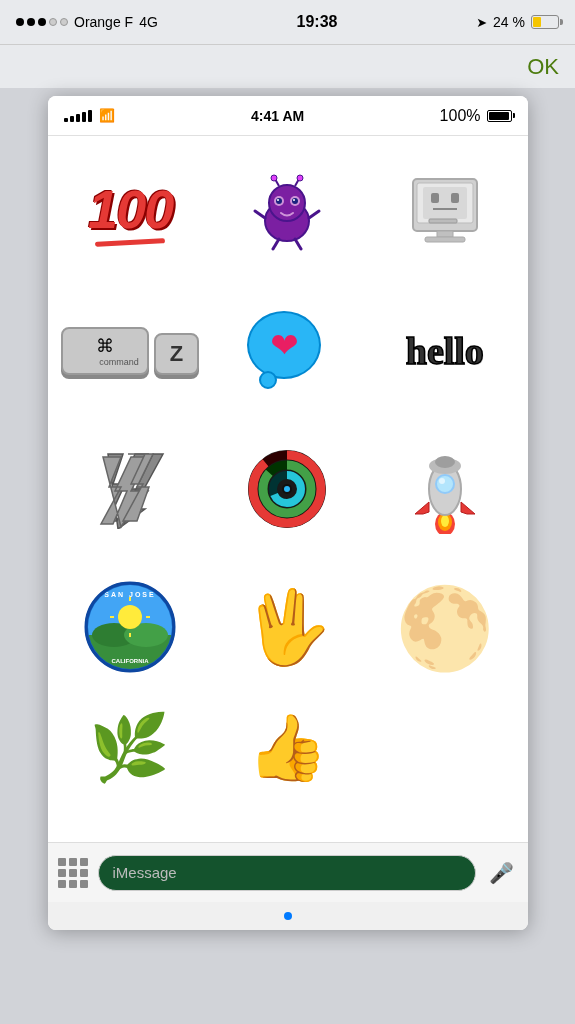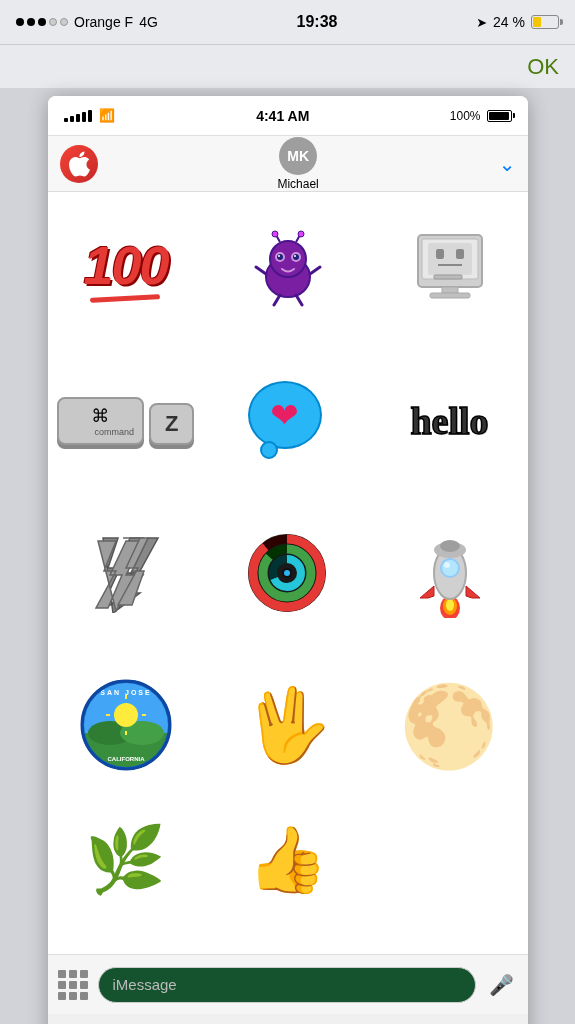--- a/index.html
+++ b/index.html
@@ -124,21 +124,21 @@
       border-radius: 1px;
     }
     .wifi-icon {
       font-size: 13px;
     }
     .inner-status-center {
       font-size: 14px;
       font-weight: 600;
     }
     .inner-status-right {
-      font-size: 12px;
+      font-size: 16px;
       display: flex; align-items: center; gap: 6px;
     }
     .inner-battery {
       width: 25px; height: 12px;
       border: 1.5px solid #000;
       border-radius: 2px;
       position: relative;
       display: flex; align-items: center;
     }
     .inner-battery::after {
@@ -193,21 +193,21 @@
       color: #007aff;
       font-size: 20px;
     }
 
     
     .sticker-grid {
       background: #fff;
       padding: 12px 8px;
       display: grid;
       grid-template-columns: repeat(3, 1fr);
-      gap: 22px;
+      gap: 8px;
       min-height: 680px;
     }
     .sticker-cell {
       display: flex;
       align-items: center;
       justify-content: center;
       height: 130px;
     }
 
     
@@ -307,36 +307,20 @@
     </div>
     <div class="inner-status-center">4:41 AM</div>
     <div class="inner-status-right">
       <span>100%</span>
       <div class="inner-battery">
         <div class="inner-battery-fill"></div>
       </div>
     </div>
   </div>
 
-  <div class="msg-header">
-    <div class="apple-icon-circle">
-
-      <svg width="22" height="26" viewBox="0 0 22 26">
-        <path d="M18.5 13.5c0-3.3 2.7-4.9 2.8-5-1.5-2.2-3.9-2.5-4.7-2.5-2-.2-3.9 1.2-4.9 1.2-1 0-2.6-1.2-4.3-1.1-2.2 0-4.2 1.3-5.3 3.2-2.3 3.9-.6 9.7 1.6 12.9 1.1 1.6 2.4 3.3 4.1 3.3 1.6-.1 2.2-1 4.2-1 2 0 2.5 1 4.2 1 1.8 0 2.9-1.6 4-3.2 1.3-1.8 1.8-3.6 1.8-3.7-.1 0-3.5-1.3-3.5-5.1z" fill="white"></path>
-        <path d="M15.1 4.5c.9-1.1 1.5-2.6 1.3-4.1-1.3.1-2.8.8-3.7 1.9-.8.9-1.5 2.4-1.3 3.8 1.4.1 2.8-.7 3.7-1.6z" fill="white"></path>
-      </svg>
-    </div>
-    <div class="header-center">
-      <div class="avatar-circle">
-        <span>MK</span>
-      </div>
-      <span class="avatar-name">Michael</span>
-    </div>
-    <div class="header-chevron">⌄</div>
-  </div>
 
   <div class="sticker-grid">
 
     <div class="sticker-cell">
       <div style="text-align:center;">
         <div style="font-size:54px;font-weight:900;color:#e53935;font-style:italic;font-family:'Arial Black',sans-serif;line-height:1;text-shadow:2px 2px 0 #8b0000,-1px -1px 0 #8b0000;letter-spacing:-2px;">100</div>
         <div style="width:70px;height:5px;background:#e53935;border-radius:3px;margin:4px auto 0;transform:rotate(-3deg);"></div>
       </div>
     </div>
 

